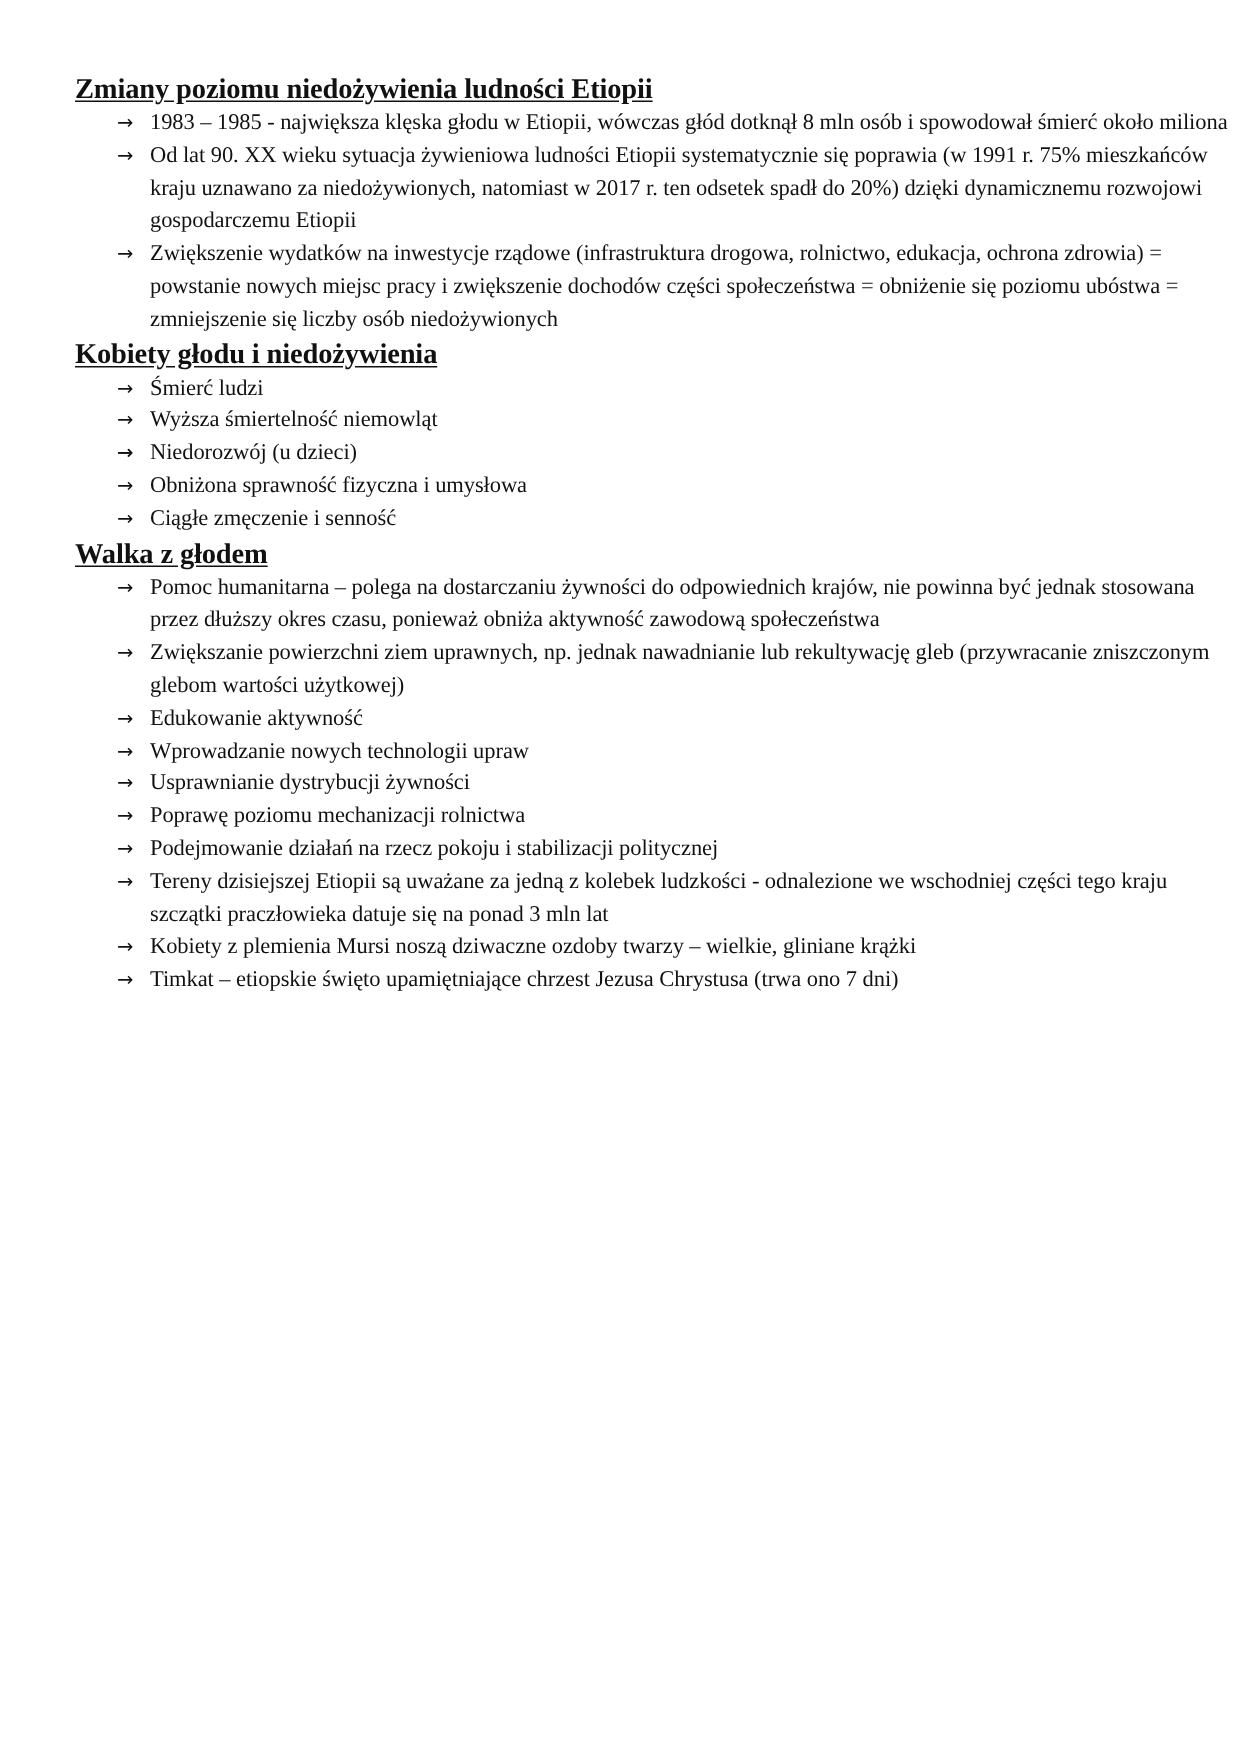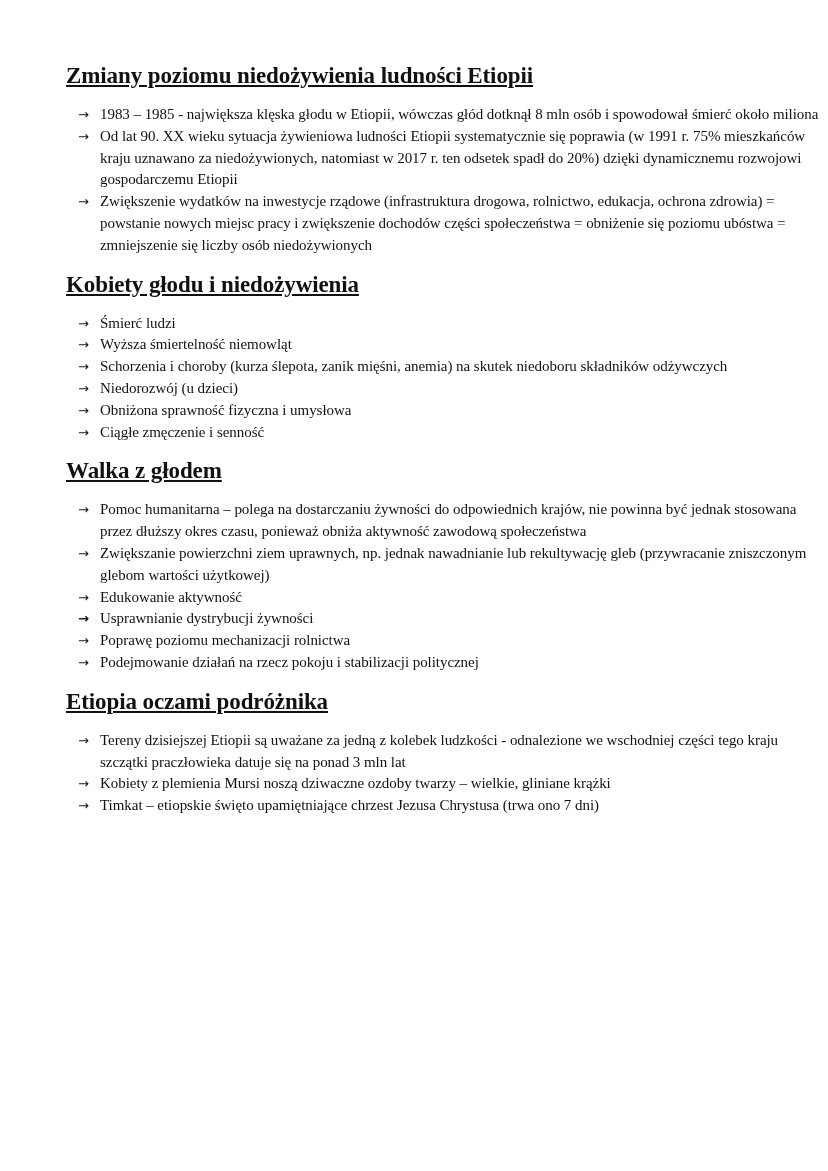--- a/index.html
+++ b/index.html
@@ -1,20 +1,20 @@
 <!DOCTYPE html>
 <html><head>
 <meta charset="utf-8">
 <style>
   html, body { margin: 0; padding: 0; background: #ffffff; }
   body { width: 828px; height: 1171px; position: relative; overflow: hidden;
          font-family: "Liberation Serif", "DejaVu Serif", serif; color: #111; }
   .page { position: absolute; left: 50px; top: 48px; width: 775px; }
-  .section-title { font-weight: bold; font-size: 23px; text-decoration: underline;
-                   text-underline-offset: 2px; line-height: 24px; margin: 16px; letter-spacing: -0.1px; }
+  .section-title { font-weight: bold; font-size: 19px; text-decoration: underline;
+                   text-underline-offset: 2px; line-height: 24px; margin: 0; letter-spacing: -0.1px; }
   ul.items { list-style: none; margin: 0; padding: 0; }
   ul.items li { position: relative; padding-left: 50px; font-size: 15px; line-height: 21.8px;
                 letter-spacing: -0.05px; }
   ul.items li .arrow { position: absolute; left: 28px; top: 0; font-family: "DejaVu Sans", sans-serif;
                        font-size: 13px; }
 </style>
 </head>
 <body>
 
 <div class="page">
@@ -26,42 +26,41 @@
       <li><span class="arrow">→</span><span>Od lat 90. XX wieku sytuacja żywieniowa ludności Etiopii systematycznie się poprawia (w 1991 r. 75% mieszkańców kraju uznawano za niedożywionych, natomiast w 2017 r. ten odsetek spadł do 20%) dzięki dynamicznemu rozwojowi gospodarczemu Etiopii</span></li>
       <li><span class="arrow">→</span><span>Zwiększenie wydatków na inwestycje rządowe (infrastruktura drogowa, rolnictwo, edukacja, ochrona zdrowia) = powstanie nowych miejsc pracy i zwiększenie dochodów części społeczeństwa = obniżenie się poziomu ubóstwa = zmniejszenie się liczby osób niedożywionych</span></li>
     </ul>
   </section>
 
   <section>
     <h2 class="section-title">Kobiety głodu i niedożywienia</h2>
     <ul class="items">
       <li><span class="arrow">→</span><span>Śmierć ludzi</span></li>
       <li><span class="arrow">→</span><span>Wyższa śmiertelność niemowląt</span></li>
-      <li><span class="arrow">→</span><span>Schorzenia i choroby (kurza ślepota, zanik mięśni, anemia) na skutek niedoboru składników odżywczych</span></li>
+      <li><span class="arrow">→</span></li>
       <li><span class="arrow">→</span><span>Niedorozwój (u dzieci)</span></li>
       <li><span class="arrow">→</span><span>Obniżona sprawność fizyczna i umysłowa</span></li>
       <li><span class="arrow">→</span><span>Ciągłe zmęczenie i senność</span></li>
     </ul>
   </section>
 
   <section>
     <h2 class="section-title">Walka z głodem</h2>
     <ul class="items">
       <li><span class="arrow">→</span><span>Pomoc humanitarna – polega na dostarczaniu żywności do odpowiednich krajów, nie powinna być jednak stosowana przez dłuższy okres czasu, ponieważ obniża aktywność zawodową społeczeństwa</span></li>
       <li><span class="arrow">→</span><span>Zwiększanie powierzchni ziem uprawnych, np. jednak nawadnianie lub rekultywację gleb (przywracanie zniszczonym glebom wartości użytkowej)</span></li>
       <li><span class="arrow">→</span><span>Edukowanie aktywność</span></li>
-      <li><span class="arrow">→</span></li>
+      <li><span class="arrow">→</span><span>Wprowadzanie nowych technologii upraw</span></li>
       <li><span class="arrow">→</span><span>Usprawnianie dystrybucji żywności</span></li>
       <li><span class="arrow">→</span><span>Poprawę poziomu mechanizacji rolnictwa</span></li>
       <li><span class="arrow">→</span><span>Podejmowanie działań na rzecz pokoju i stabilizacji politycznej</span></li>
     </ul>
   </section>
 
   <section>
-    <h2 class="section-title">Etiopia oczami podróżnika</h2>
     <ul class="items">
       <li><span class="arrow">→</span><span>Tereny dzisiejszej Etiopii są uważane za jedną z kolebek ludzkości - odnalezione we wschodniej części tego kraju szczątki praczłowieka datuje się na ponad 3 mln lat</span></li>
       <li><span class="arrow">→</span><span>Kobiety z plemienia Mursi noszą dziwaczne ozdoby twarzy – wielkie, gliniane krążki</span></li>
       <li><span class="arrow">→</span><span>Timkat – etiopskie święto upamiętniające chrzest Jezusa Chrystusa (trwa ono 7 dni)</span></li>
     </ul>
   </section>
 
 </div>
 
 </body></html>

